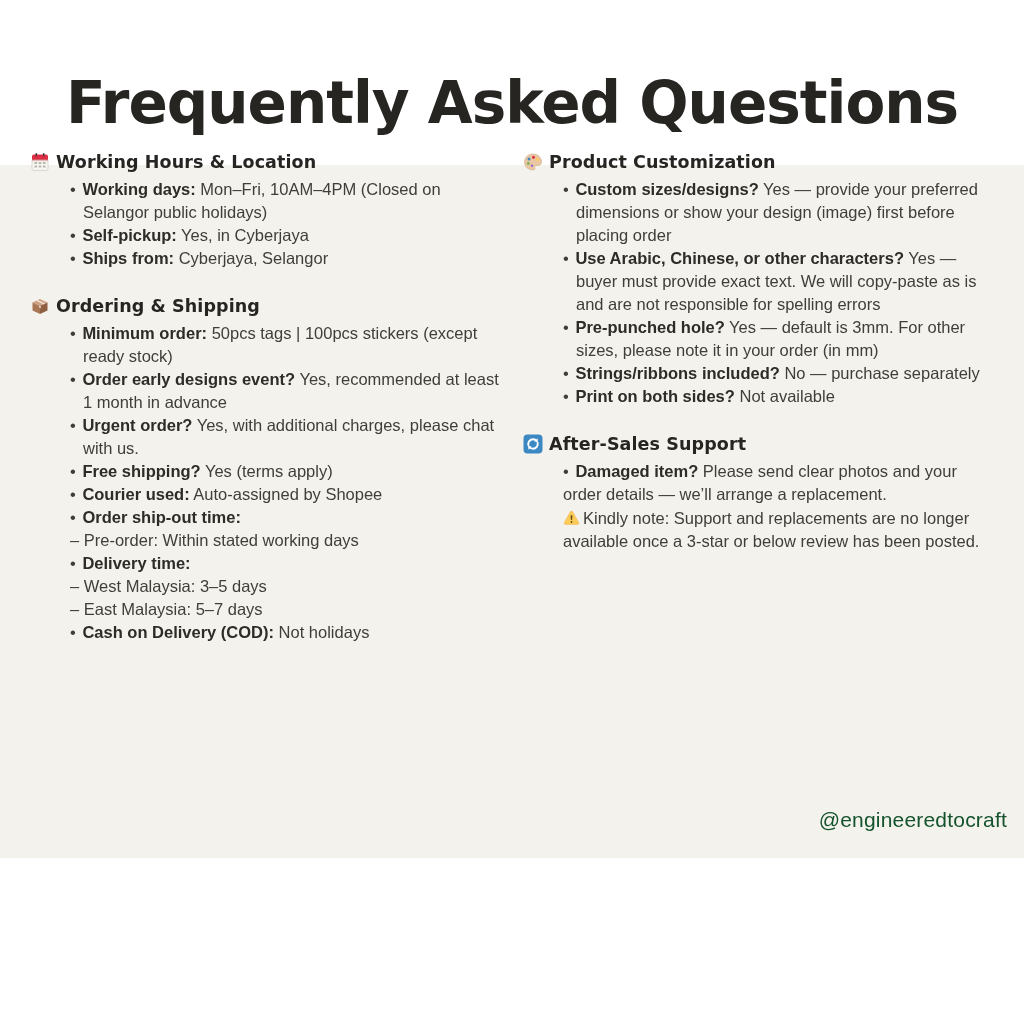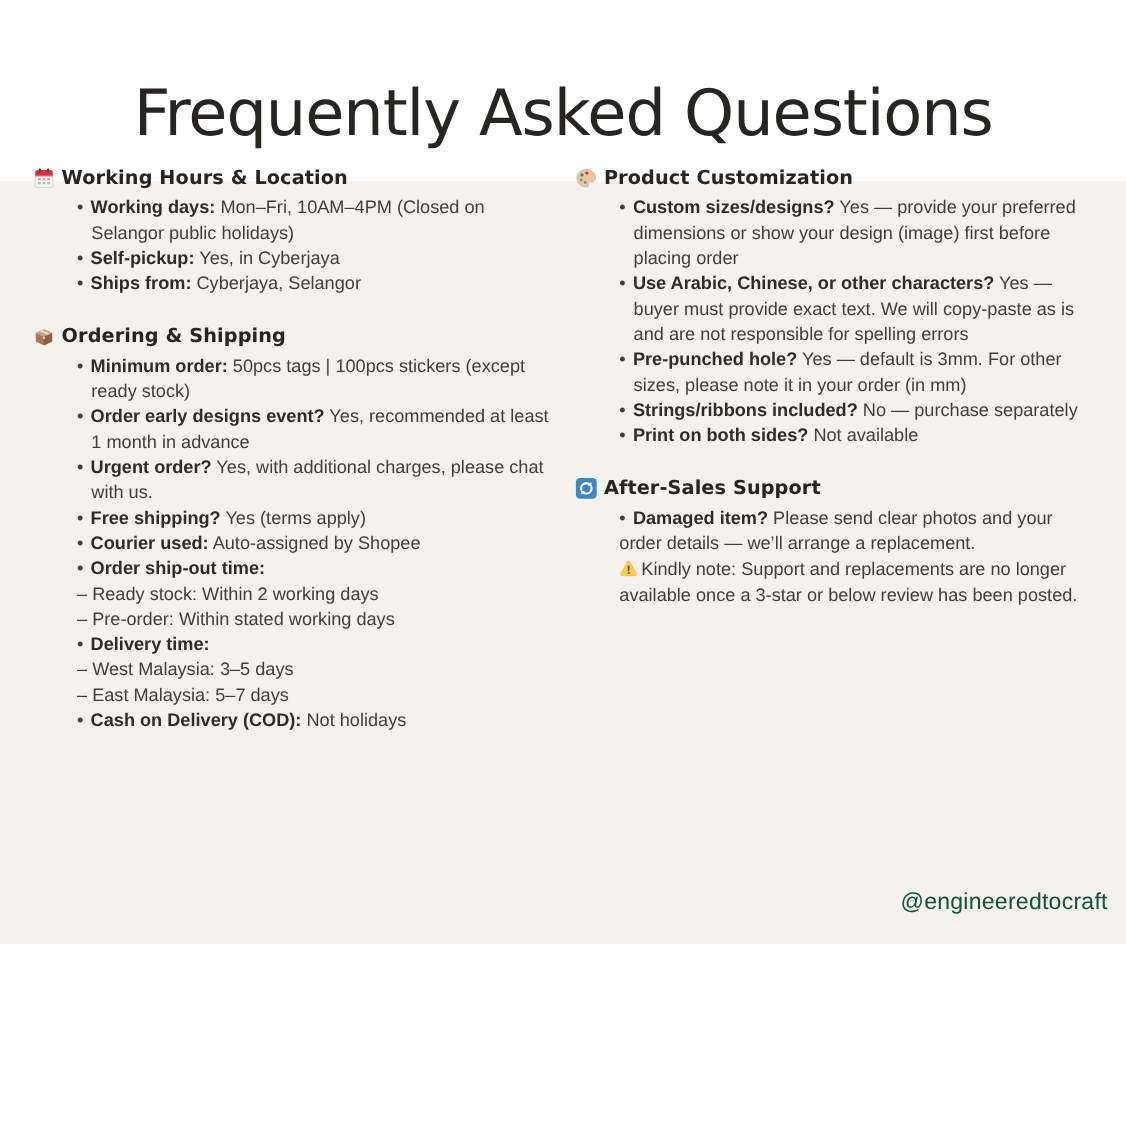--- a/index.html
+++ b/index.html
@@ -8,21 +8,21 @@
     font-family:"Liberation Sans","DejaVu Sans",sans-serif;
   }
   .band{
     position:absolute;left:0;top:165px;width:1024px;height:693px;
     background:#f4f2ec;
   }
   .page-title{
     position:absolute;left:0;top:30px;width:100%;
     text-align:center;
     font-family:"DejaVu Sans","Liberation Sans",sans-serif;
-    font-weight:400;
+    font-weight:700;
     font-size:58px;
     letter-spacing:-1px;
     color:#262522;
     white-space:nowrap;
   }
   .columns{
     position:absolute;left:30px;top:152px;width:964px;
     display:flex;gap:22px;
   }
   .col{width:471px;}
@@ -97,21 +97,20 @@
             </svg>
           </span>
           <span class="sec-title">Ordering &amp; Shipping</span>
         </div>
         <div class="item bullet"><span class="b">• </span><span class="lbl">Minimum order:</span><span> 50pcs tags | 100pcs stickers (except ready stock)</span></div>
         <div class="item bullet"><span class="b">• </span><span class="lbl">Order early designs event?</span><span> Yes, recommended at least 1 month in advance</span></div>
         <div class="item bullet"><span class="b">• </span><span class="lbl">Urgent order?</span><span> Yes, with additional charges, please chat with us.</span></div>
         <div class="item bullet"><span class="b">• </span><span class="lbl">Free shipping?</span><span> Yes (terms apply)</span></div>
         <div class="item bullet"><span class="b">• </span><span class="lbl">Courier used:</span><span> Auto-assigned by Shopee</span></div>
         <div class="item bullet"><span class="b">• </span><span class="lbl">Order ship-out time:</span></div>
-        <div class="item dash"><span>– Ready stock: Within 2 working days</span></div>
         <div class="item dash"><span>– Pre-order: Within stated working days</span></div>
         <div class="item bullet"><span class="b">• </span><span class="lbl">Delivery time:</span></div>
         <div class="item dash"><span>– West Malaysia: 3–5 days</span></div>
         <div class="item dash"><span>– East Malaysia: 5–7 days</span></div>
         <div class="item bullet"><span class="b">• </span><span class="lbl">Cash on Delivery (COD):</span><span> Not holidays</span></div>
       </div>
     </div>
   <div class="col">
       <div class="faq-section">
         <div class="sec-header">

